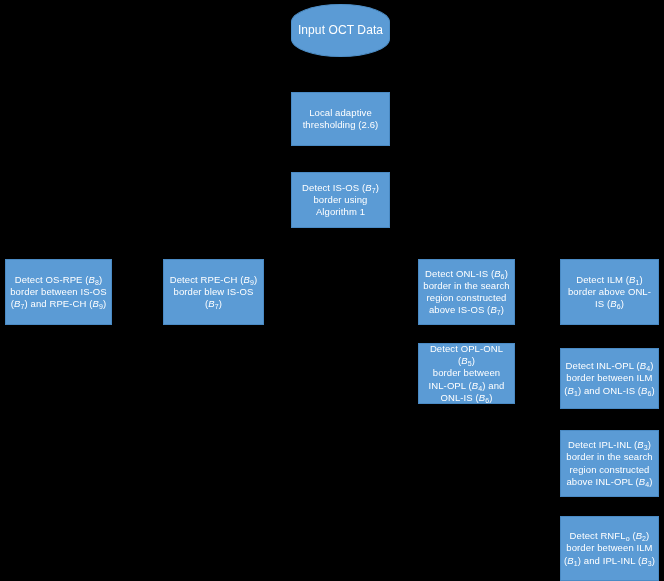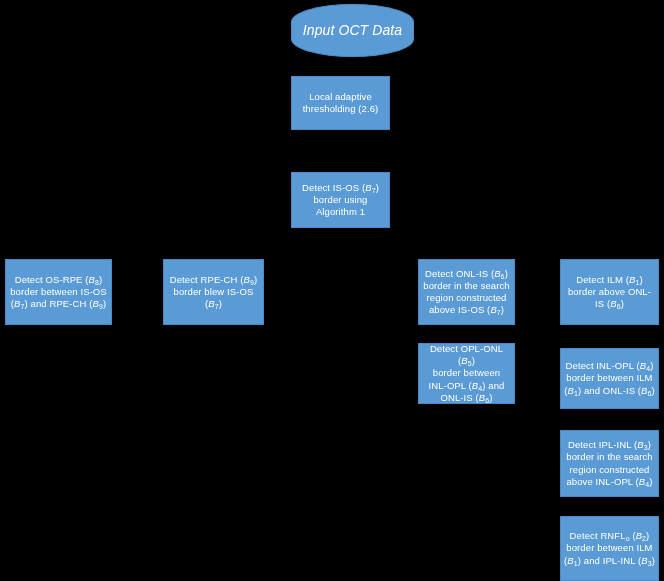--- a/index.html
+++ b/index.html
@@ -47,24 +47,24 @@
     top: 0.28em;
   }
   em {
     font-style: italic;
   }
 </style>
 </head>
 <body style="background: rgb(0, 0, 0);">
 
 <div id="canvas">
-    <div class="node terminator" style="left: 291px; top: 4px; width: 123px; height: 53px; background: rgb(91, 155, 213); color: rgb(255, 255, 255); font-size: 14px; font-style: italic;">
+    <div class="node terminator" style="left: 291px; top: 4px; width: 99px; height: 53px; background: rgb(91, 155, 213); color: rgb(255, 255, 255); font-size: 12px;">
       <span class="label">Input OCT Data</span>
     </div>
-    <div class="node process" style="left: 291px; top: 76px; width: 99px; height: 54px; background: rgb(91, 155, 213); color: rgb(255, 255, 255); font-size: 9.5px;">
+    <div class="node process" style="left: 291px; top: 92px; width: 99px; height: 54px; background: rgb(91, 155, 213); color: rgb(255, 255, 255); font-size: 9.5px;">
       <span class="label">Local adaptive<br>thresholding (2.6)</span>
     </div>
     <div class="node process" style="left: 291px; top: 172px; width: 99px; height: 56px; background: rgb(91, 155, 213); color: rgb(255, 255, 255); font-size: 9.5px;">
       <span class="label">Detect IS-OS (<em>B</em><sub>7</sub>)<br>border using<br>Algorithm 1</span>
     </div>
     <div class="node process" style="left: 5px; top: 259px; width: 107px; height: 66px; background: rgb(91, 155, 213); color: rgb(255, 255, 255); font-size: 9.5px;">
       <span class="label">Detect OS-RPE (<em>B</em><sub>8</sub>)<br>border between IS-OS<br>(<em>B</em><sub>7</sub>) and RPE-CH (<em>B</em><sub>9</sub>)</span>
     </div>
     <div class="node process" style="left: 163px; top: 259px; width: 101px; height: 66px; background: rgb(91, 155, 213); color: rgb(255, 255, 255); font-size: 9.5px;">
       <span class="label">Detect RPE-CH (<em>B</em><sub>9</sub>)<br>border blew IS-OS<br>(<em>B</em><sub>7</sub>)</span>

